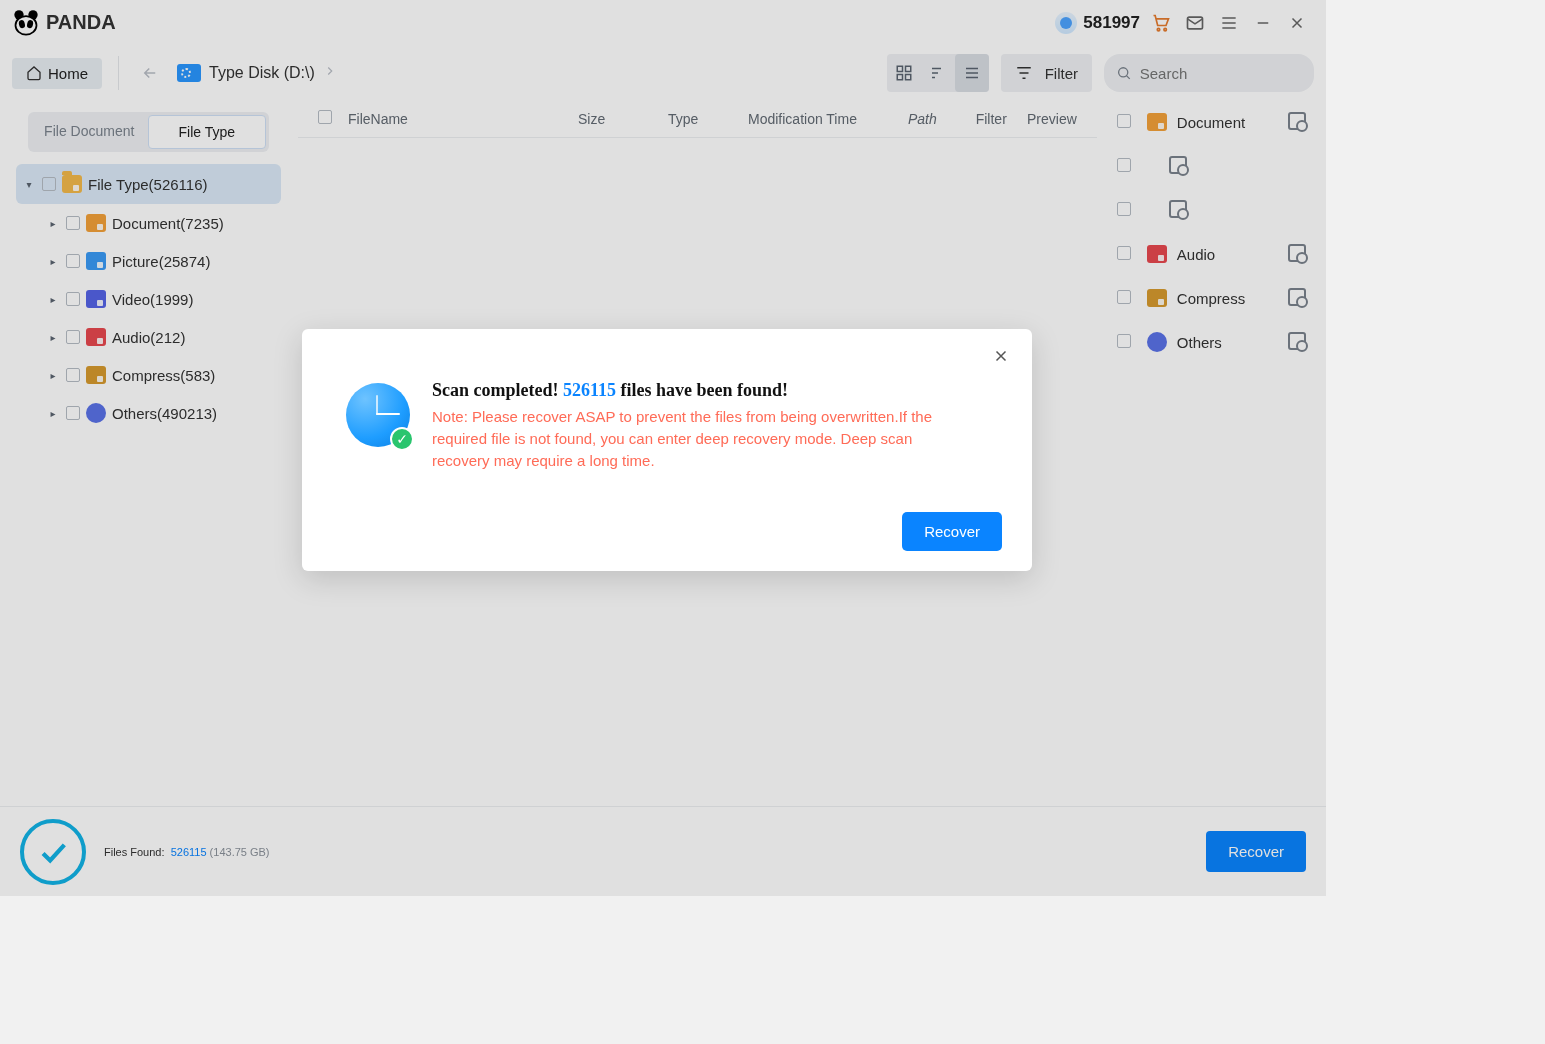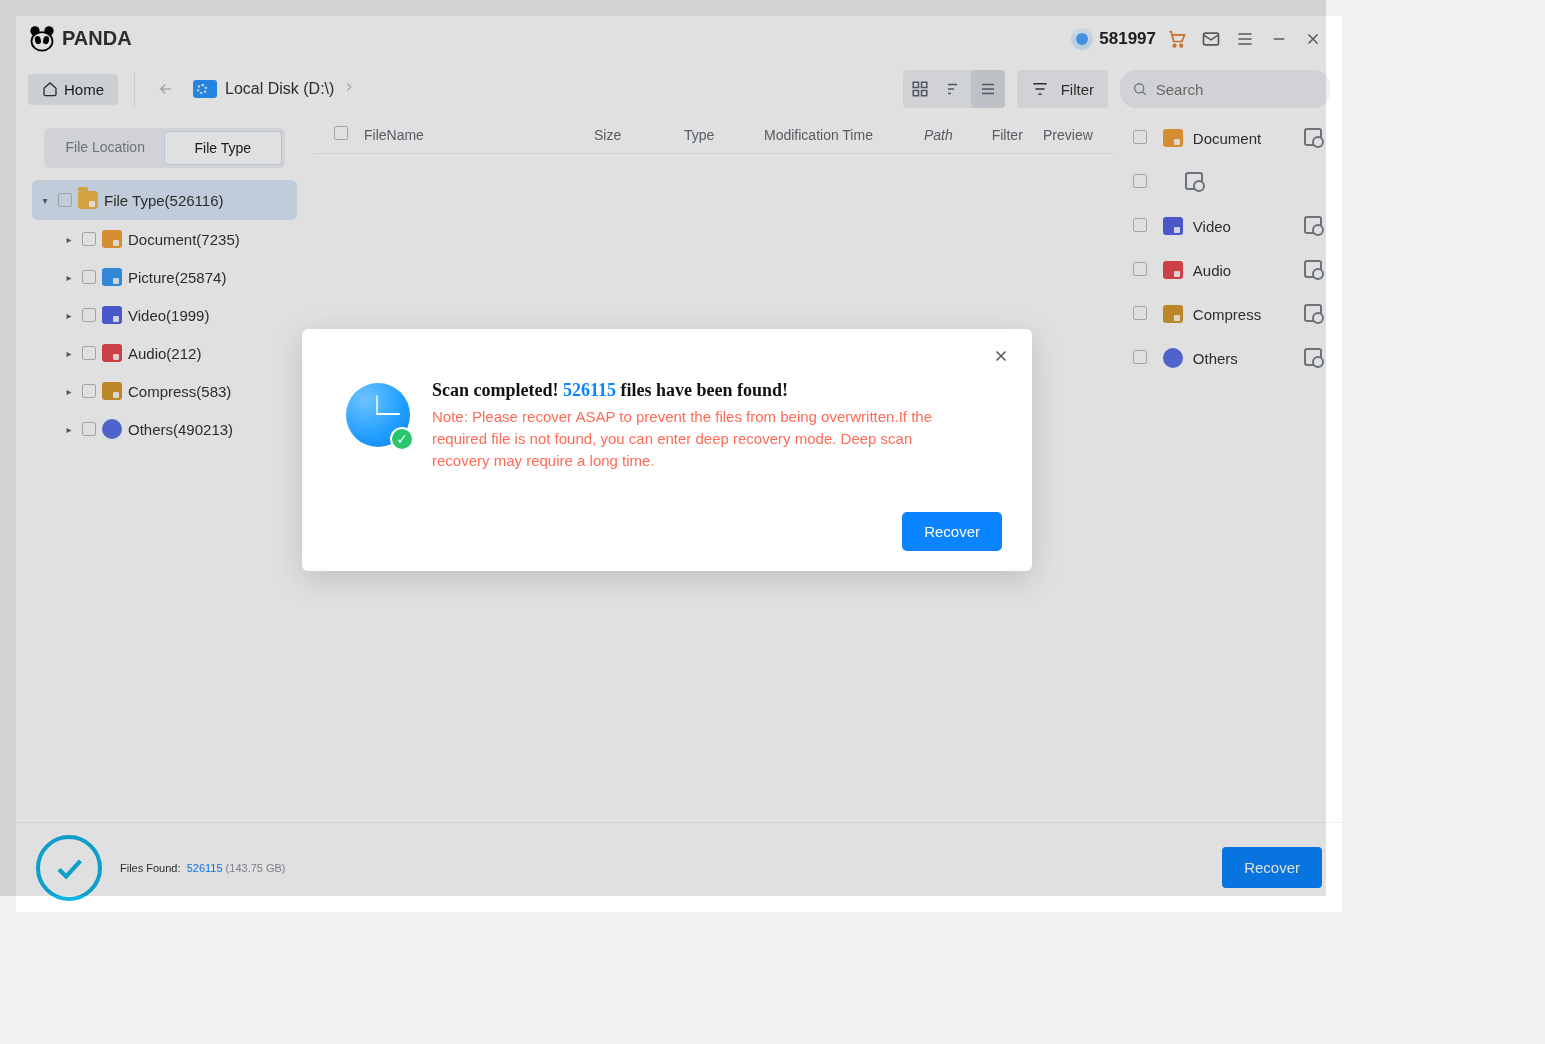--- a/index.html
+++ b/index.html
@@ -12,21 +12,21 @@
     height: 1044px;
     overflow: hidden;
     position: relative;
   }
   .window {
     width: 1326px;
     height: 896px;
     background: #14532d;
     display: flex;
     flex-direction: column;
-    margin: 16px;
+    margin: 0;
   }
   
   .titlebar {
     height: 46px;
     display: flex;
     align-items: center;
     padding: 0 12px;
     background: #fff;
     border-bottom: 1px solid transparent;
   }
@@ -274,21 +274,21 @@
       <span>Home</span>
     </div>
     <div class="vsep"></div>
     <div class="nav-back">
       <svg width="18" height="18" viewBox="0 0 24 24" fill="none" stroke="currentColor" stroke-width="2">
             <path d="M19 12H5M11 18l-6-6 6-6"></path>
           </svg>
     </div>
     <div class="breadcrumb">
       <span class="disk-icon"></span>
-      <span>Local Disk (D:\)</span>
+      <span>Type Disk (D:\)</span>
       <span class="crumb-chevron">
         <svg width="14" height="14" viewBox="0 0 24 24" fill="none" stroke="currentColor" stroke-width="2">
               <path d="M9 6l6 6-6 6"></path>
             </svg>
       </span>
     </div>
     <div class="spacer"></div>
     <div class="view-group">
       <div class="v">
             <svg width="18" height="18" viewBox="0 0 24 24" fill="none" stroke="currentColor" stroke-width="2">
@@ -321,21 +321,21 @@
             <path d="M21 21l-5-5"></path>
           </svg>
       <input type="text" placeholder="Search" style="">
     </div>
   </div>
 
   <div class="main">
 
     <div class="sidebar">
       <div class="tabbar">
-        <div class="tab">File Location</div>
+        <div class="tab">File Document</div>
         <div class="tab active">File Type</div>
       </div>
       <div class="tree">
         <div class="tree-row root">
           <span class="arrow">▾</span>
           <span class="check"></span>
           <span class="ticon folder"></span>
           <span><span>File Type</span>(<span>526116</span>)</span>
         </div>
         <div id="tree-children">
@@ -398,24 +398,20 @@
                 <span>Document</span>
               </div>
               <div class="cprev"><span class="pv-ic"></span></div>
             </div>
             <div class="row">
               <div class="cchk"><span class="check"></span></div>
               <div class="cprev"><span class="pv-ic"></span></div>
             </div>
             <div class="row">
               <div class="cchk"><span class="check"></span></div>
-              <div class="cname">
-                <span class="ticon vid"></span>
-                <span>Video</span>
-              </div>
               <div class="cprev"><span class="pv-ic"></span></div>
             </div>
             <div class="row">
               <div class="cchk"><span class="check"></span></div>
               <div class="cname">
                 <span class="ticon aud"></span>
                 <span>Audio</span>
               </div>
               <div class="cprev"><span class="pv-ic"></span></div>
             </div>

